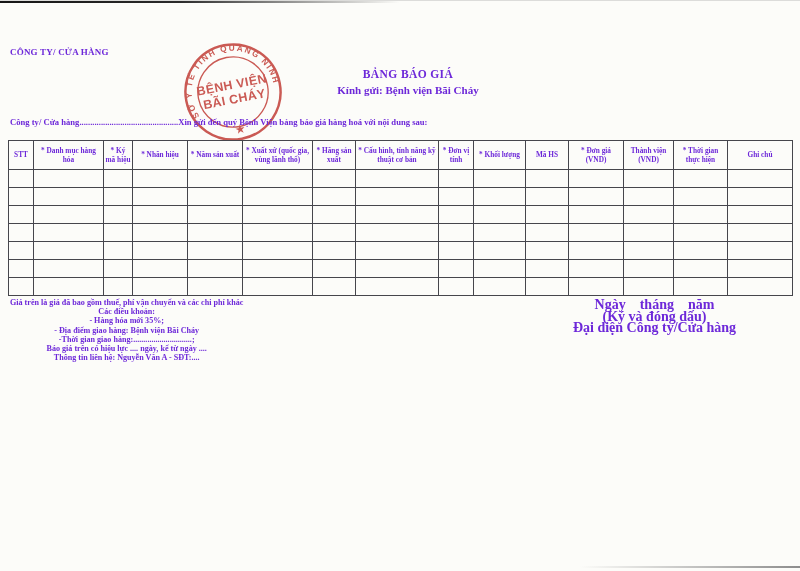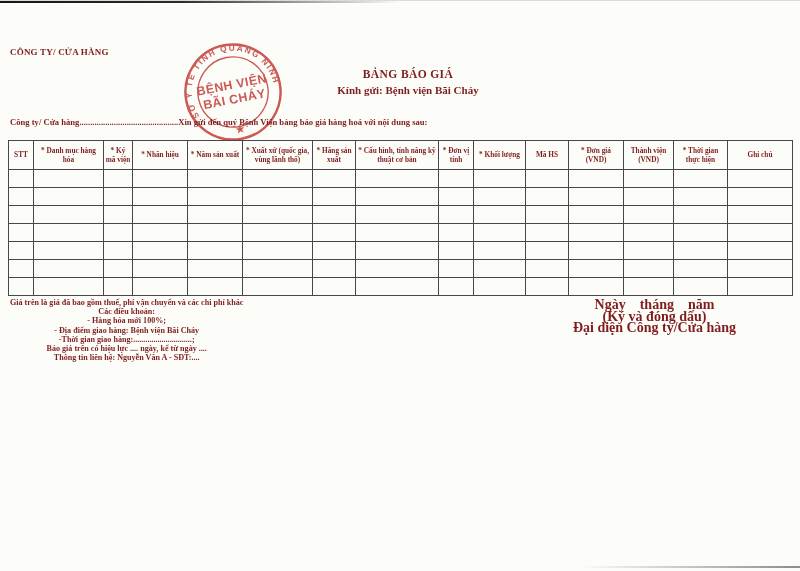--- a/index.html
+++ b/index.html
@@ -3,21 +3,21 @@
 <meta charset="utf-8">
 <style>
   html,body{margin:0;padding:0;}
   .paper{
     position:relative;
     width:800px;height:571px;
     background:#fcfcf9;
     overflow:hidden;
     font-family:"Liberation Serif", serif;
     font-weight:bold;
-    color:#7f1d1d;
+    color:#6d28d9;
   }
   .scan-top-dark{
     position:absolute;top:0;left:0;width:400px;height:3px;
     background:linear-gradient(to right,#161616 0%,#2b2b2b 45%,rgba(130,130,130,0) 100%);
   }
   .scan-top-faint{
     position:absolute;top:0;left:0;width:800px;height:1px;background:#dcdcda;
   }
   .scan-bottom{
     position:absolute;bottom:3px;right:0;width:220px;height:2px;
@@ -129,21 +129,21 @@
         <col style="width: 43px;">
         <col style="width: 55px;">
         <col style="width: 50px;">
         <col style="width: 54px;">
         <col style="width: 65px;">
       </colgroup>
     <thead>
         <tr>
           <th>STT</th>
           <th>* Danh mục hàng hóa</th>
-          <th>* Ký mã viện</th>
+          <th>* Ký mã hiệu</th>
           <th>* Nhãn hiệu</th>
           <th>* Năm sản xuất</th>
           <th>* Xuất xứ (quốc gia, vùng lãnh thổ)</th>
           <th>* Hãng sản xuất</th>
           <th>* Cấu hình, tính năng kỹ thuật cơ bản</th>
           <th>* Đơn vị tính</th>
           <th>* Khối lượng</th>
           <th>Mã HS</th>
           <th>* Đơn giá (VND)</th>
           <th>Thành viện (VND)</th>
@@ -270,21 +270,21 @@
           <td>&nbsp;</td>
           <td>&nbsp;</td>
           <td>&nbsp;</td>
         </tr>
       </tbody>
   </table>
 
   <div class="notes">
       <div>Giá trên là giá đã bao gồm thuế, phí vận chuyển và các chi phí khác</div>
       <div>Các điều khoản:</div>
-      <div>- Hàng hóa mới 100%;</div>
+      <div>- Hàng hóa mới 35%;</div>
       <div>- Địa điểm giao hàng: Bệnh viện Bãi Cháy</div>
       <div>-Thời gian giao hàng:.............................;</div>
       <div>Báo giá trên có hiệu lực .... ngày, kể từ ngày ....</div>
       <div>Thông tin liên hệ: Nguyễn Văn A - SĐT:....</div>
     </div>
 
   <div class="signature">
     <div class="sig-date">Ngày    tháng    năm</div>
     <div>(Ký và đóng dấu)</div>
     <div>Đại diện Công ty/Cửa hàng</div>

